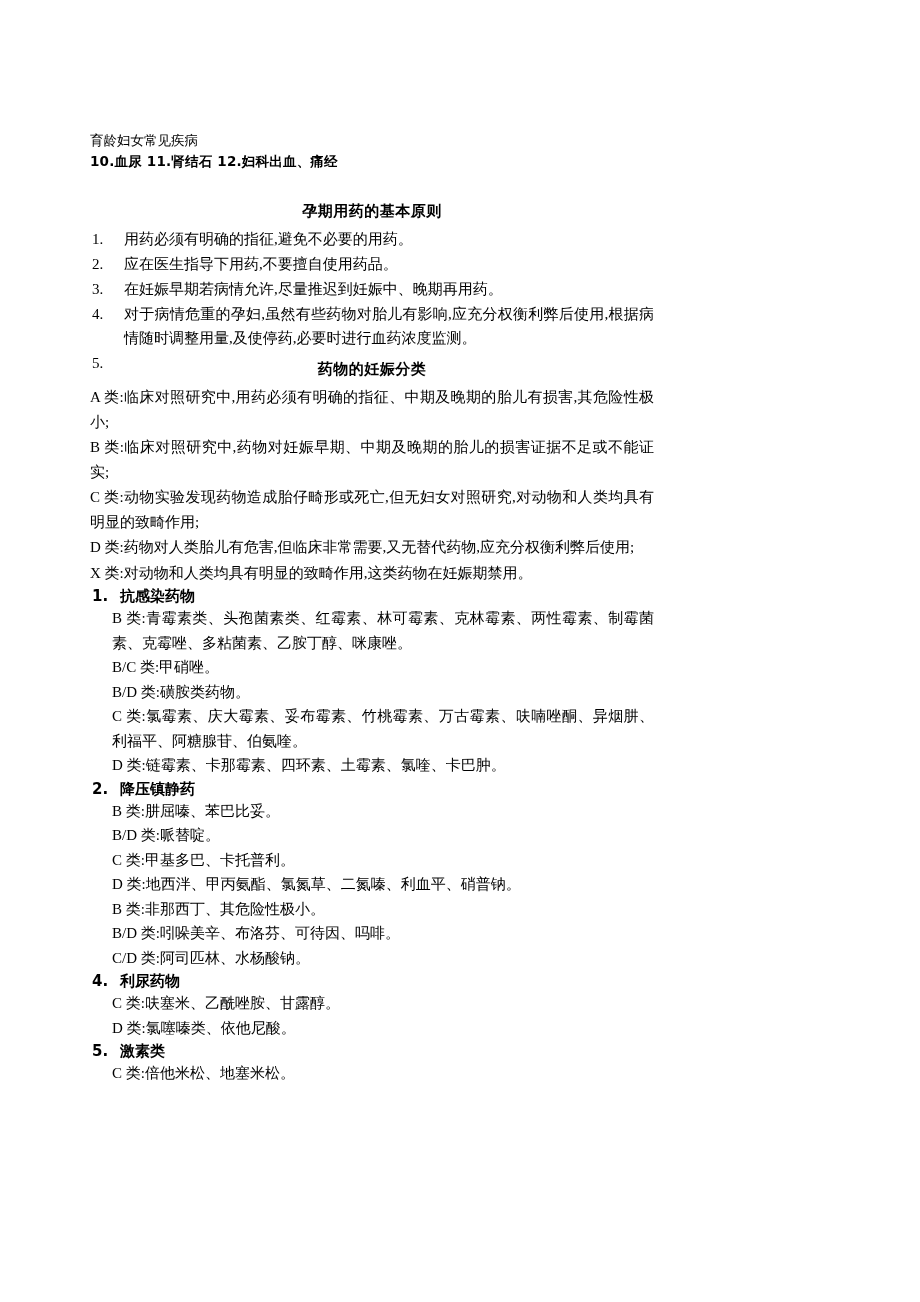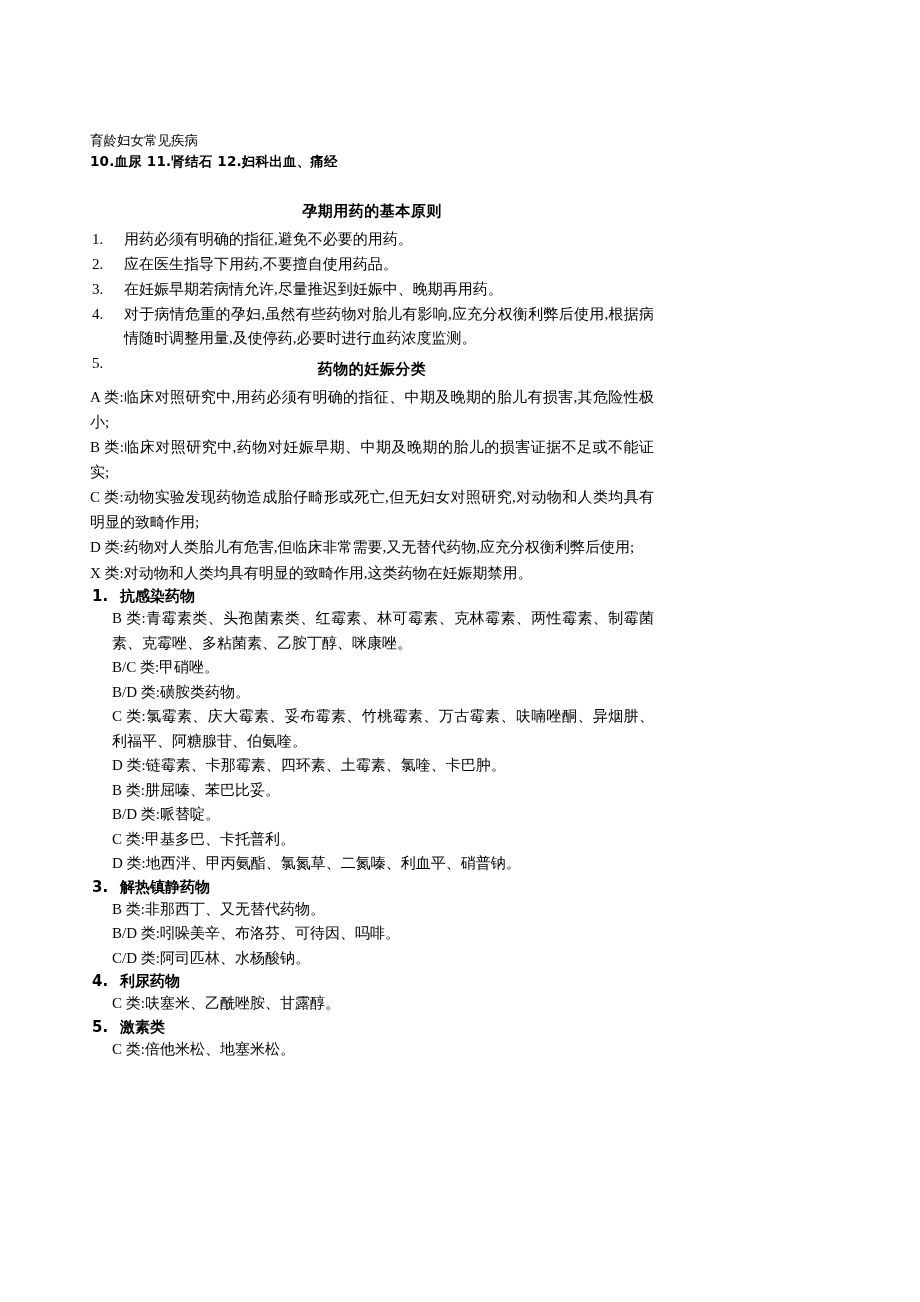--- a/index.html
+++ b/index.html
@@ -164,45 +164,46 @@
     <div class="grp-rows">
       <div class="row"><span class="label">B 类:</span><span>青霉素类、头孢菌素类、红霉素、林可霉素、克林霉素、两性霉素、制霉菌素、克霉唑、多粘菌素、乙胺丁醇、咪康唑。</span></div>
       <div class="row"><span class="label">B/C 类:</span><span>甲硝唑。</span></div>
       <div class="row"><span class="label">B/D 类:</span><span>磺胺类药物。</span></div>
       <div class="row"><span class="label">C 类:</span><span>氯霉素、庆大霉素、妥布霉素、竹桃霉素、万古霉素、呋喃唑酮、异烟肼、利福平、阿糖腺苷、伯氨喹。</span></div>
       <div class="row"><span class="label">D 类:</span><span>链霉素、卡那霉素、四环素、土霉素、氯喹、卡巴肿。</span></div>
     </div>
   </div>
 
   <div>
+    <div class="grp-title">
+      <span class="idx">2.</span><span>降压镇静药</span>
+    </div>
     <div class="grp-rows">
       <div class="row"><span class="label">B 类:</span><span>肼屈嗪、苯巴比妥。</span></div>
       <div class="row"><span class="label">B/D 类:</span><span>哌替啶。</span></div>
       <div class="row"><span class="label">C 类:</span><span>甲基多巴、卡托普利。</span></div>
       <div class="row"><span class="label">D 类:</span><span>地西泮、甲丙氨酯、氯氮草、二氮嗪、利血平、硝普钠。</span></div>
     </div>
   </div>
 
   <div>
-    <div class="grp-title">
-      <span class="idx">3.</span><span>解热镇静药物</span>
-    </div>
-    <div class="grp-rows">
-      <div class="row"><span class="label">B 类:</span><span>非那西丁、又无替代药物。</span></div>
+    <div class="grp-rows">
+      <div class="row"><span class="label">B 类:</span><span>非那西丁、其危险性极小。</span></div>
       <div class="row"><span class="label">B/D 类:</span><span>吲哚美辛、布洛芬、可待因、吗啡。</span></div>
       <div class="row"><span class="label">C/D 类:</span><span>阿司匹林、水杨酸钠。</span></div>
     </div>
   </div>
 
   <div>
     <div class="grp-title">
       <span class="idx">4.</span><span>利尿药物</span>
     </div>
     <div class="grp-rows">
       <div class="row"><span class="label">C 类:</span><span>呋塞米、乙酰唑胺、甘露醇。</span></div>
+      <div class="row"><span class="label">D 类:</span><span>氯噻嗪类、依他尼酸。</span></div>
     </div>
   </div>
 
   <div>
     <div class="grp-title">
       <span class="idx">5.</span><span>激素类</span>
     </div>
     <div class="grp-rows">
       <div class="row"><span class="label">C 类:</span><span>倍他米松、地塞米松。</span></div>
     </div>

